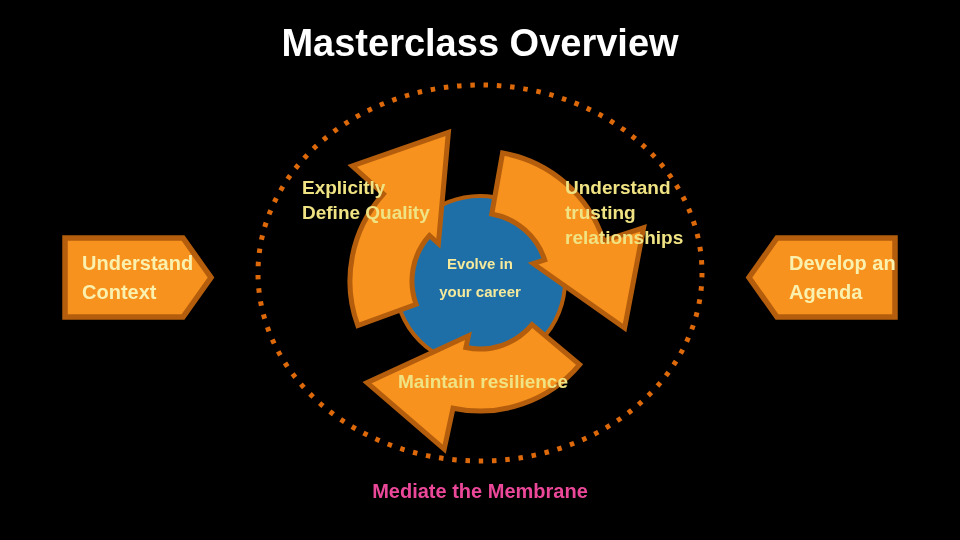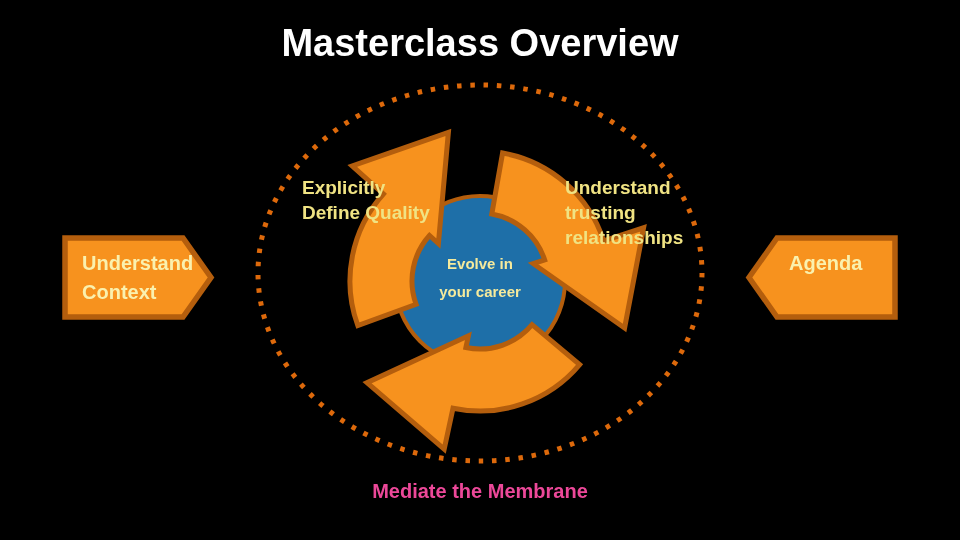--- a/index.html
+++ b/index.html
@@ -49,30 +49,32 @@
     <div>Explicitly</div>
     <div>Define Quality</div>
   </div>
 
   <div class="txt step-label lbl-tr">
     <div>Understand</div>
     <div>trusting</div>
     <div>relationships</div>
   </div>
 
+  <div class="txt step-label lbl-bottom">Maintain resilience</div>
 
   <div class="txt lbl-center">
     <div>Evolve in</div>
     <div>your career</div>
   </div>
 
   <div class="txt box-label lbl-left-box">
     <div>Understand</div>
     <div>Context</div>
   </div>
 
   <div class="txt box-label lbl-right-box">
+    <div>Develop an</div>
     <div>Agenda</div>
   </div>
 
   <div class="txt caption">Mediate the Membrane</div>
 
 </div>
 
 </body></html>

